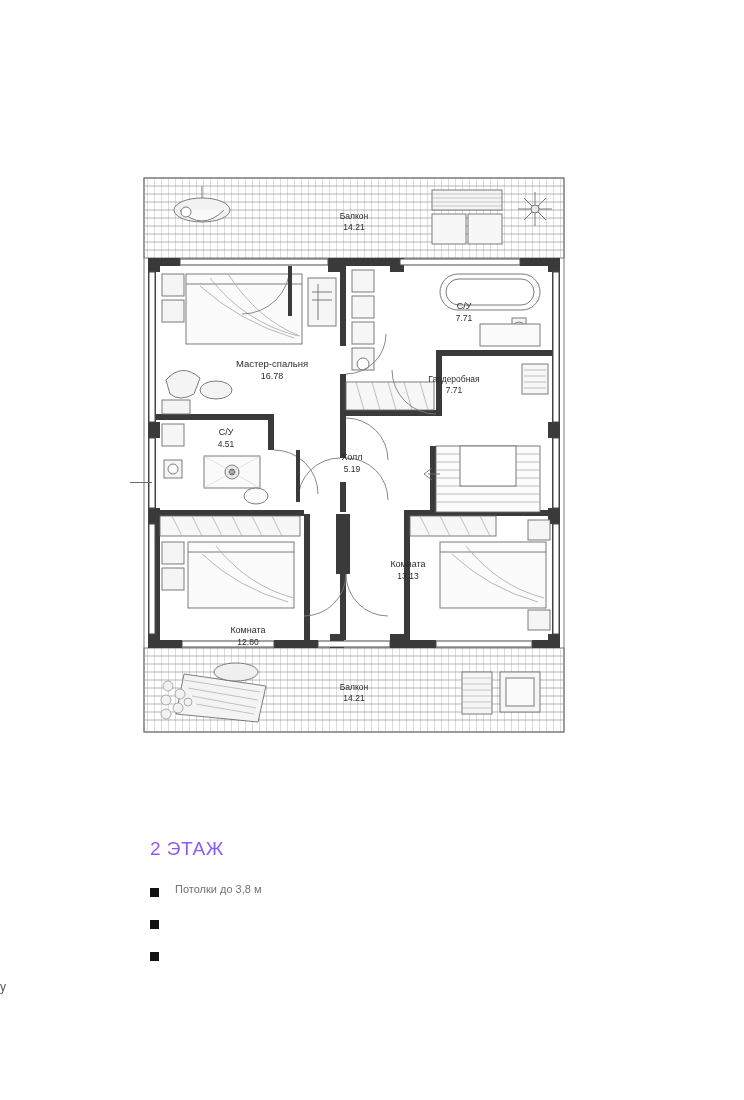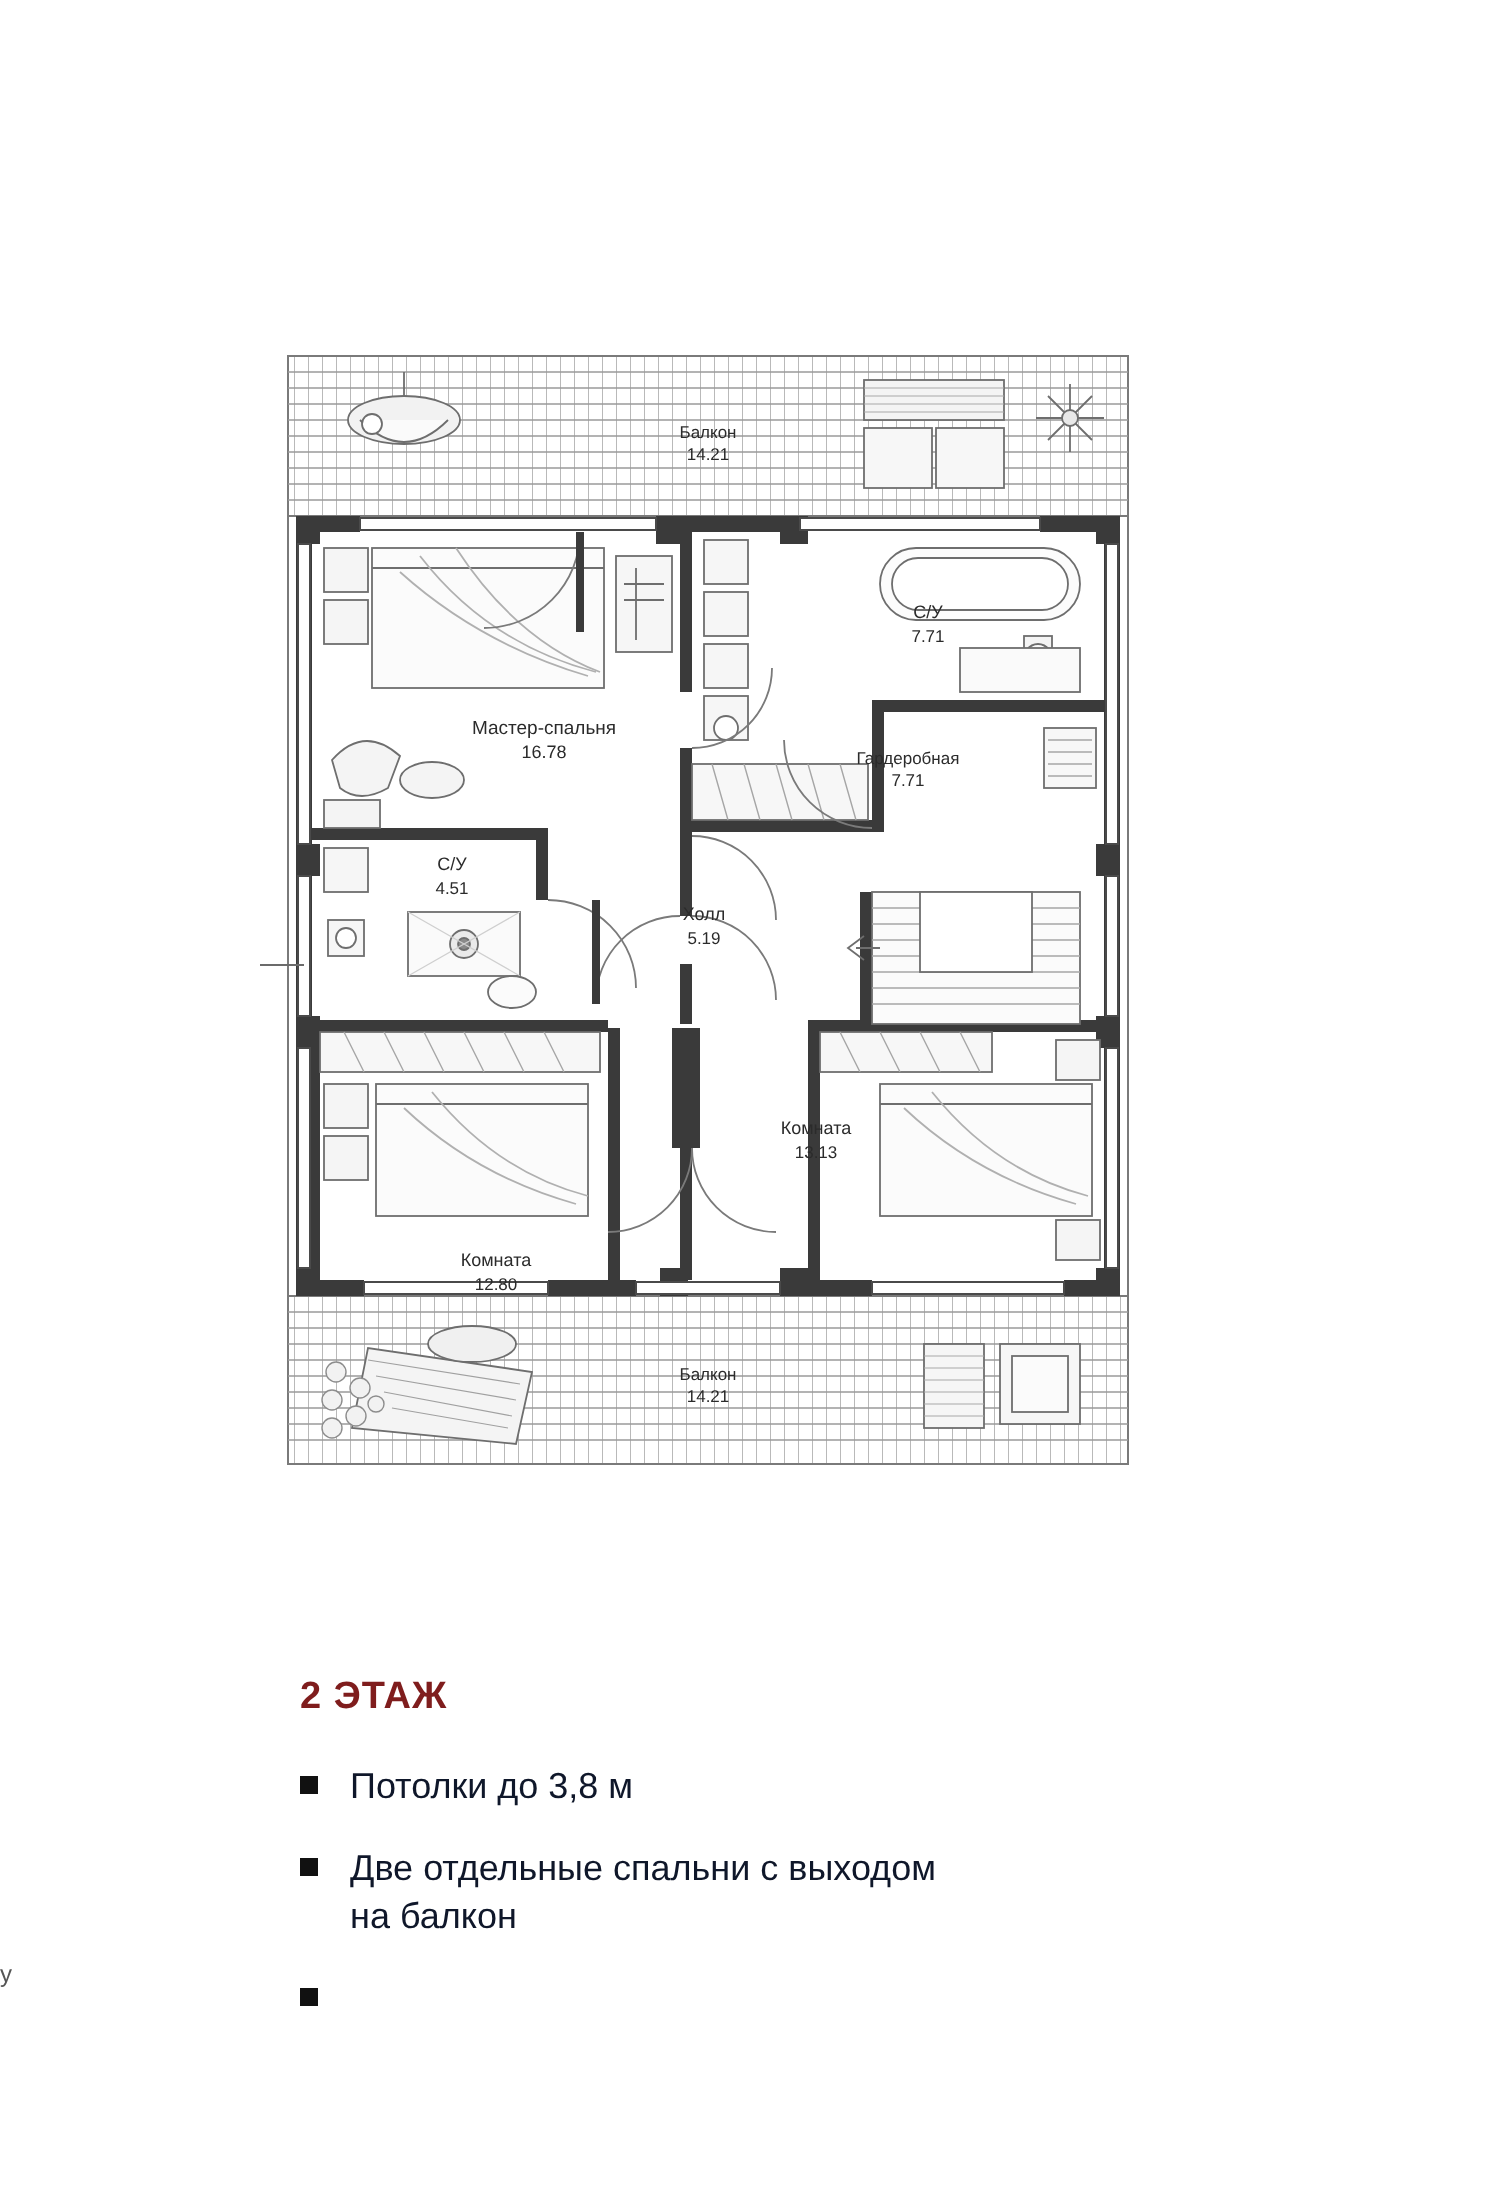--- a/index.html
+++ b/index.html
@@ -36,41 +36,41 @@
   
   #info {
     position: absolute;
     left: 150px;
     top: 838px;
     width: 470px;
   }
   #info h2 {
     margin: 0 0 22px 0;
     font-size: 19px;
-    font-weight: bold;
+    font-weight: normal;
     letter-spacing: 0.5px;
-    color: #7f1d1d;
+    color: #8b5cf6;
   }
   .bullet-row {
     display: flex;
     align-items: flex-start;
     margin-bottom: 17px;
   }
   .bullet-mark {
     width: 9px;
     height: 9px;
     background: #111;
     flex: 0 0 auto;
     margin-top: 6px;
     margin-right: 16px;
   }
   .bullet-text {
-    font-size: 18px;
+    font-size: 11px;
     line-height: 1.33;
-    color: #0f172a;
+    color: #737373;
     white-space: pre-line;
   }
 
   
   #stray-glyph {
     position: absolute;
     left: 0px;
     top: 980px;
     font-size: 12px;
     color: #555;
@@ -395,21 +395,19 @@
 
 <div id="info">
   <h2>2 ЭТАЖ</h2>
 
   <div class="bullet-row">
     <span class="bullet-mark"></span>
     <span class="bullet-text">Потолки до 3,8 м</span>
   </div>
   <div class="bullet-row">
     <span class="bullet-mark"></span>
-    <span class="bullet-text">Две отдельные спальни с выходом
-на балкон</span>
   </div>
   <div class="bullet-row">
     <span class="bullet-mark"></span>
   </div>
 </div>
 
 <div id="stray-glyph">у</div>
 
 </body></html>

